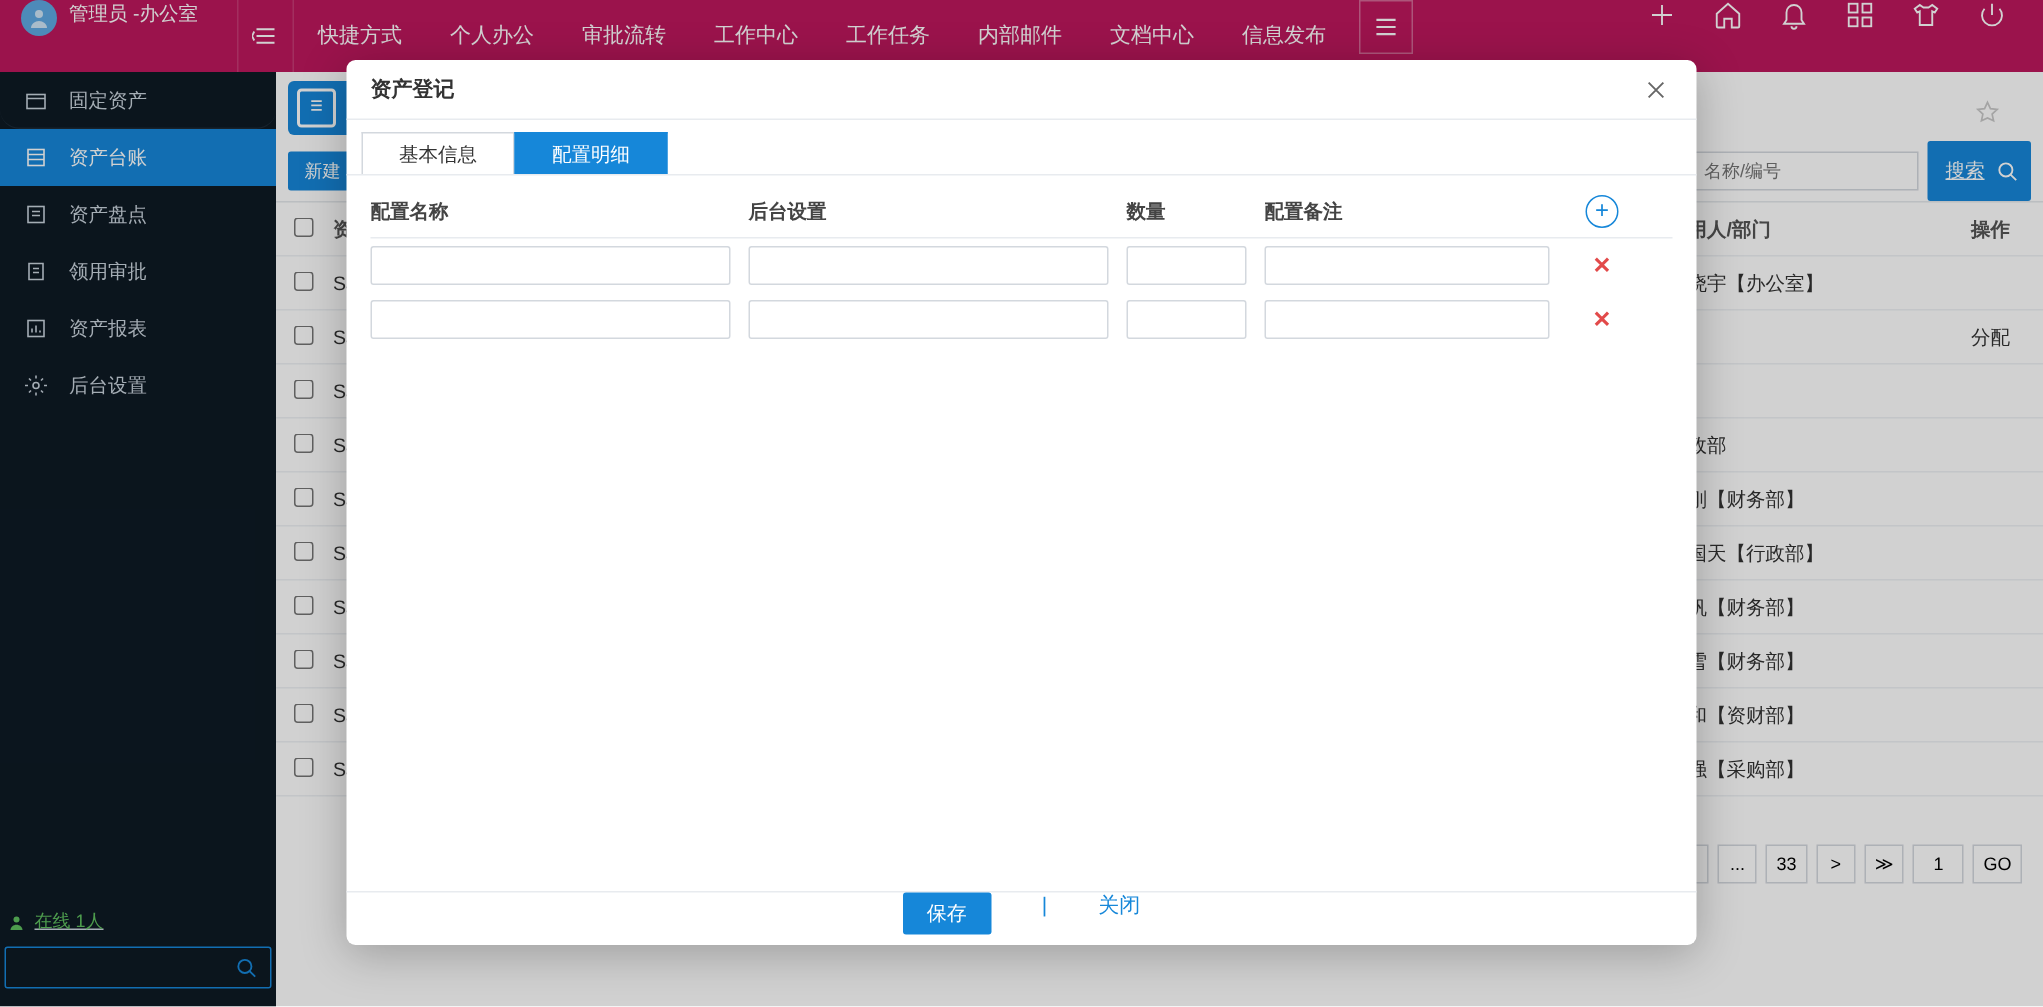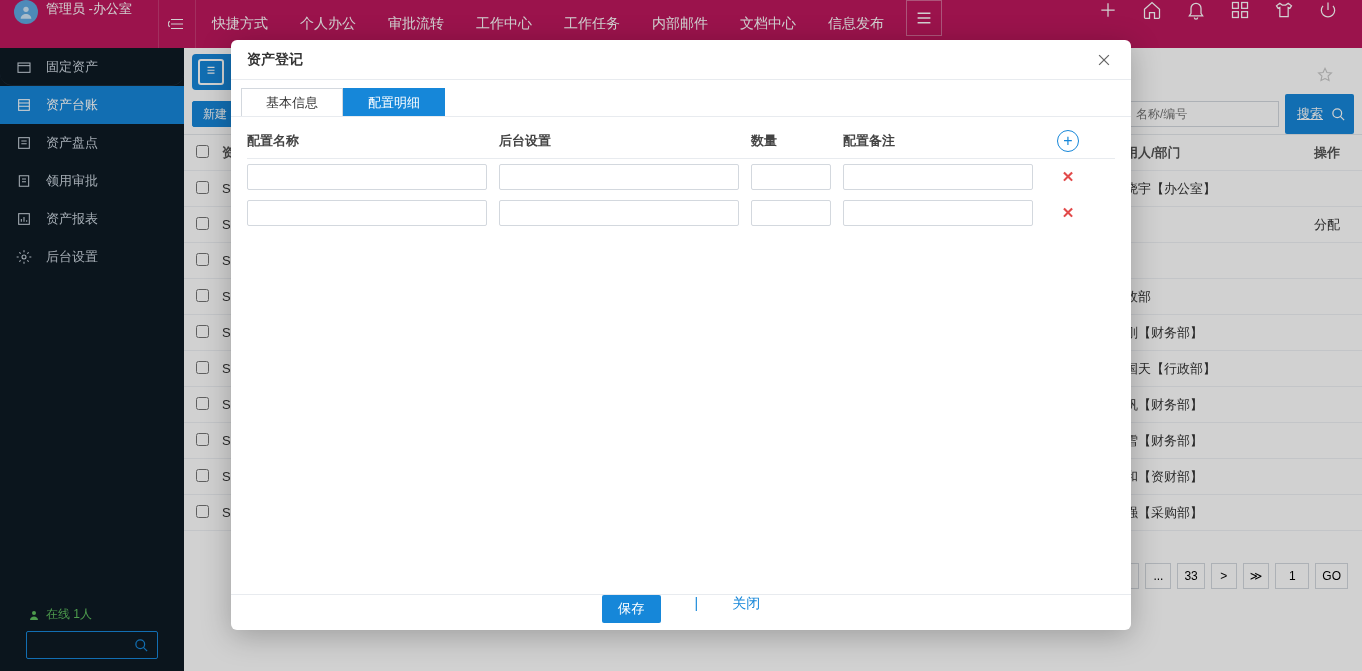--- a/index.html
+++ b/index.html
@@ -16,21 +16,21 @@
 .hambox{width:36px;height:36px;margin-left:6px;border:1px solid rgba(255,255,255,0.35);display:flex;align-items:center;justify-content:center;}
 .hambox svg{width:16px;height:14px;stroke:#fff;stroke-width:1.8;fill:none;}
 .topbar-right{margin-left:auto;display:flex;align-items:center;gap:24px;padding-right:24px;}
 .ticon{width:20px;height:20px;stroke:#fff;fill:none;stroke-width:1.5;cursor:pointer;}
 
 .sidebar{position:absolute;left:0;top:48px;width:184px;bottom:0;background:#0e1a24;color:#c9d3dc;z-index:1;}
 .sidebar .mitem{height:38px;display:flex;align-items:center;padding-left:16px;gap:14px;font-size:13px;cursor:pointer;}
 .sidebar .mitem.first{border-bottom:1px solid #1c2a36;border-radius:13px;}
 .sidebar .mitem.active{background:#1687d9;color:#fff;}
 .sidebar .mitem svg{width:16px;height:16px;stroke:currentColor;fill:none;stroke-width:1.6;}
-.sidebar-bottom{position:absolute;left:0;right:0;bottom:0;padding:8px 26px 12px;}
+.sidebar-bottom{position:absolute;left:0;right:0;bottom:0;padding:8px 3px 12px;text-decoration:underline;}
 .online{color:#5fbf5f;font-size:12px;display:flex;align-items:center;gap:6px;margin-bottom:8px;padding-left:2px;}
 .online svg{width:12px;height:12px;fill:#5fbf5f;}
 .sb-search{height:28px;border:1px solid #1687d9;border-radius:2px;display:flex;align-items:center;padding:0 8px;justify-content:flex-end;}
 .sb-search svg{width:15px;height:15px;stroke:#1687d9;fill:none;stroke-width:2;}
 
 .main{position:absolute;left:184px;top:48px;right:0;bottom:0;background:#fff;}
 .page-header{height:46px;padding:6px 8px 0;}
 .ph-box{display:inline-flex;align-items:center;gap:8px;background:#1687d9;color:#fff;height:36px;border-radius:4px;padding:0 10px 0 6px;}
 .ph-box .ph-icon{width:26px;height:26px;border:2px solid #fff;border-radius:3px;display:flex;align-items:center;justify-content:center;}
 .star{position:absolute;right:28px;top:18px;}

